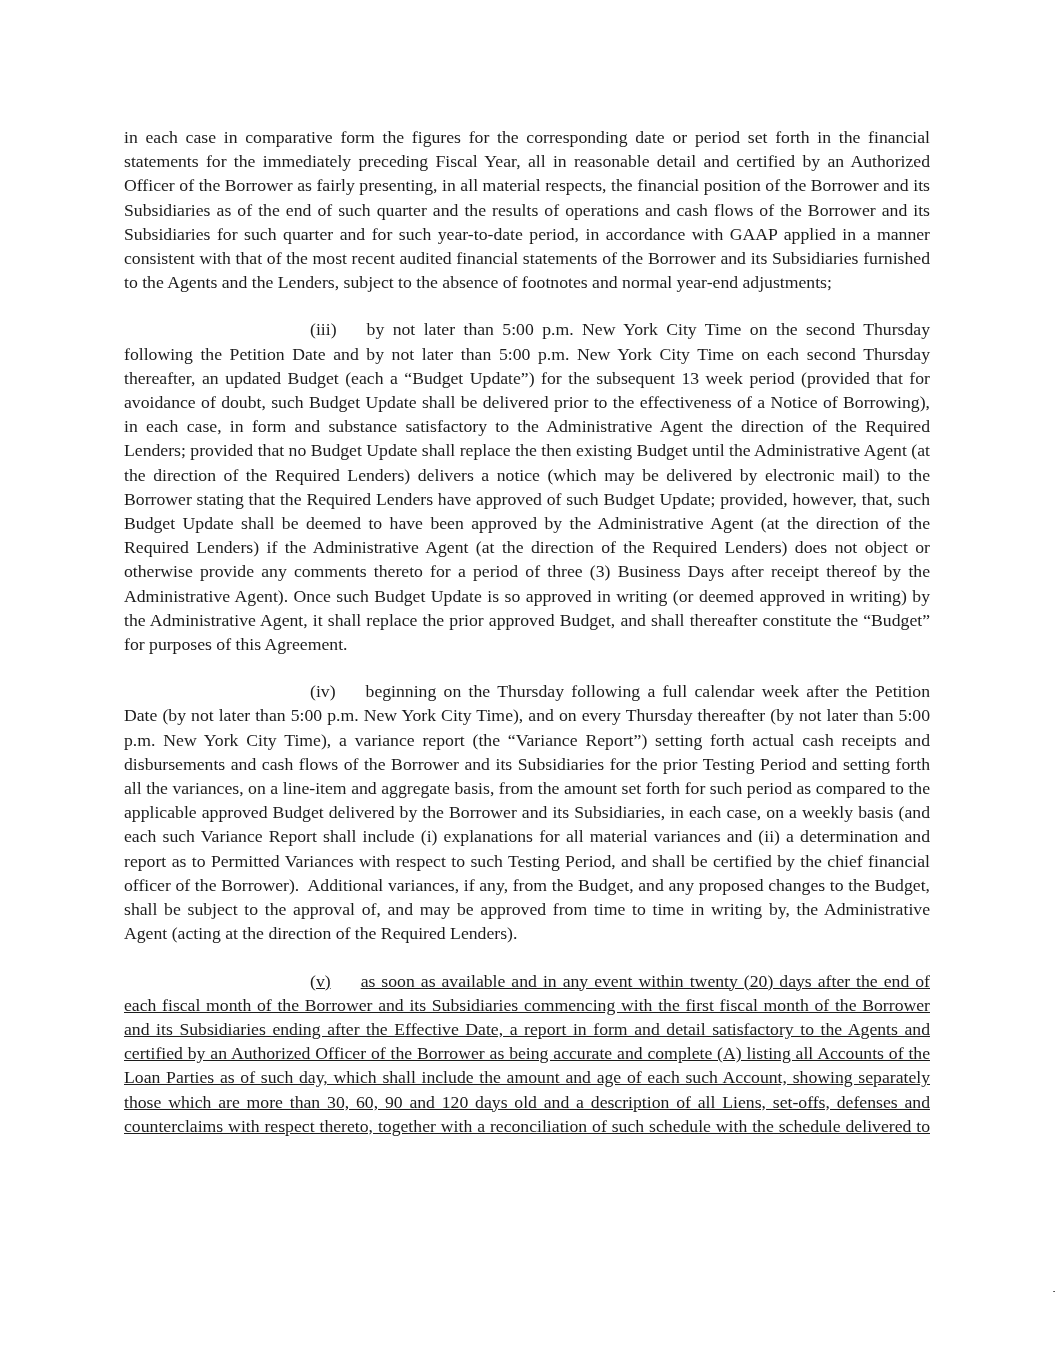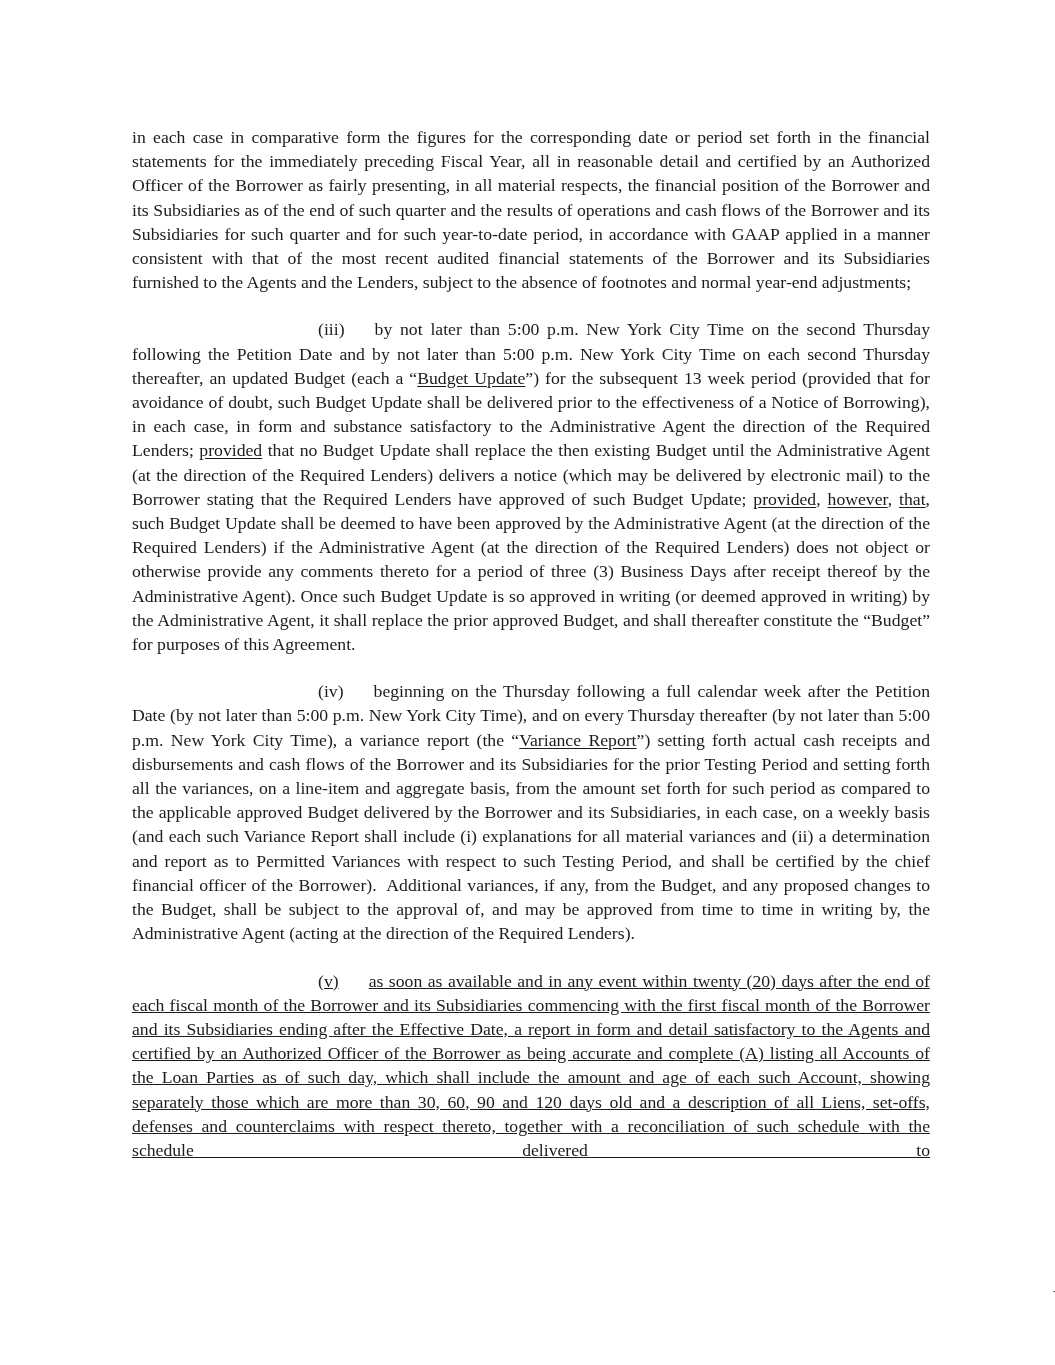--- a/index.html
+++ b/index.html
@@ -14,25 +14,25 @@
   }
   .content {
     position: absolute;
     left: 124px;
     top: 125px;
     width: 806px;
     font-size: 17.7px;
     line-height: 24.2px;
     text-align: justify;
   }
-  p.para { margin: 0 0 23px 8px; padding: 0; }
+  p.para { margin: 0 0 23px 0; padding: 0; }
   p.para:last-child { margin-bottom: 0; }
   p.indent { text-indent: 186px; }
   p.justify-last { text-align-last: justify; text-decoration: underline; }
-  .u { text-decoration: underline; text-underline-offset: 2px; }
+  .u { text-underline-offset: 2px; }
   .gap { display: inline-block; width: 30px; }
   .footer {
     position: absolute;
     left: 16px;
     top: 1278px;
     width: 100%;
     text-align: right;
     font-size: 11px;
     line-height: 24.2px;
   }

